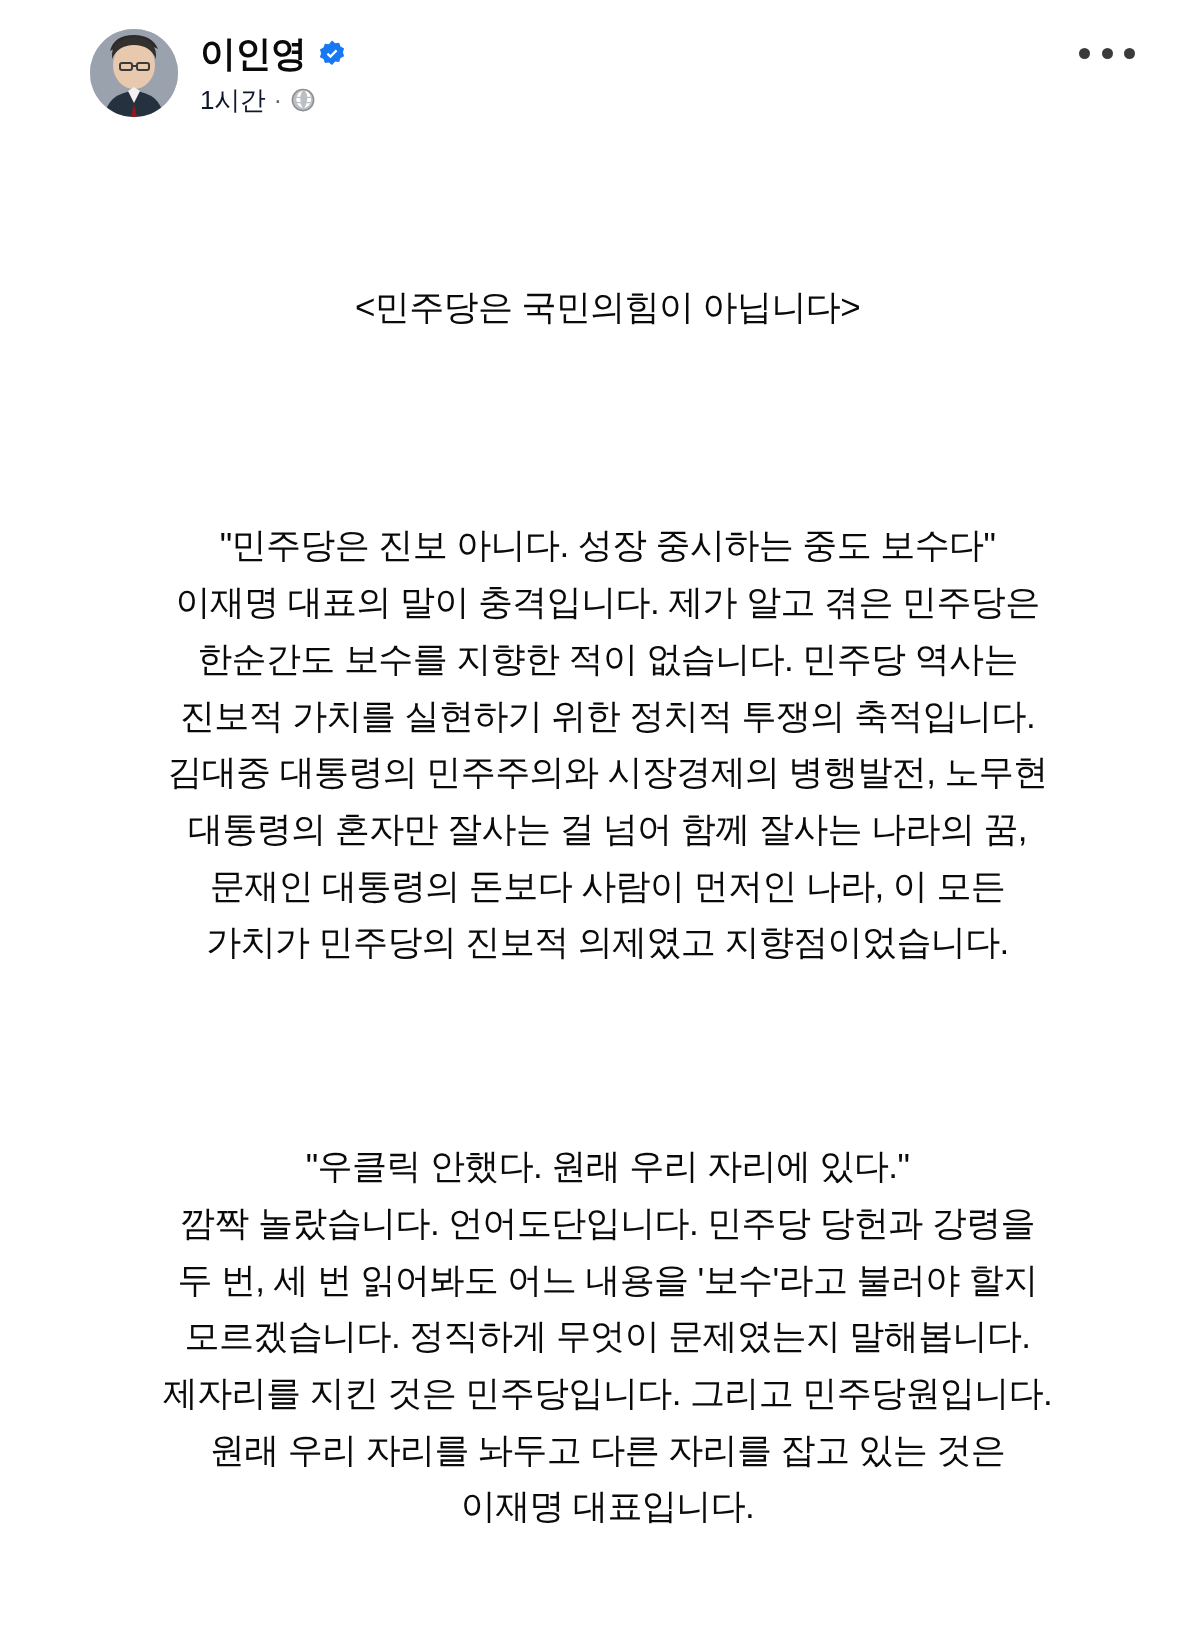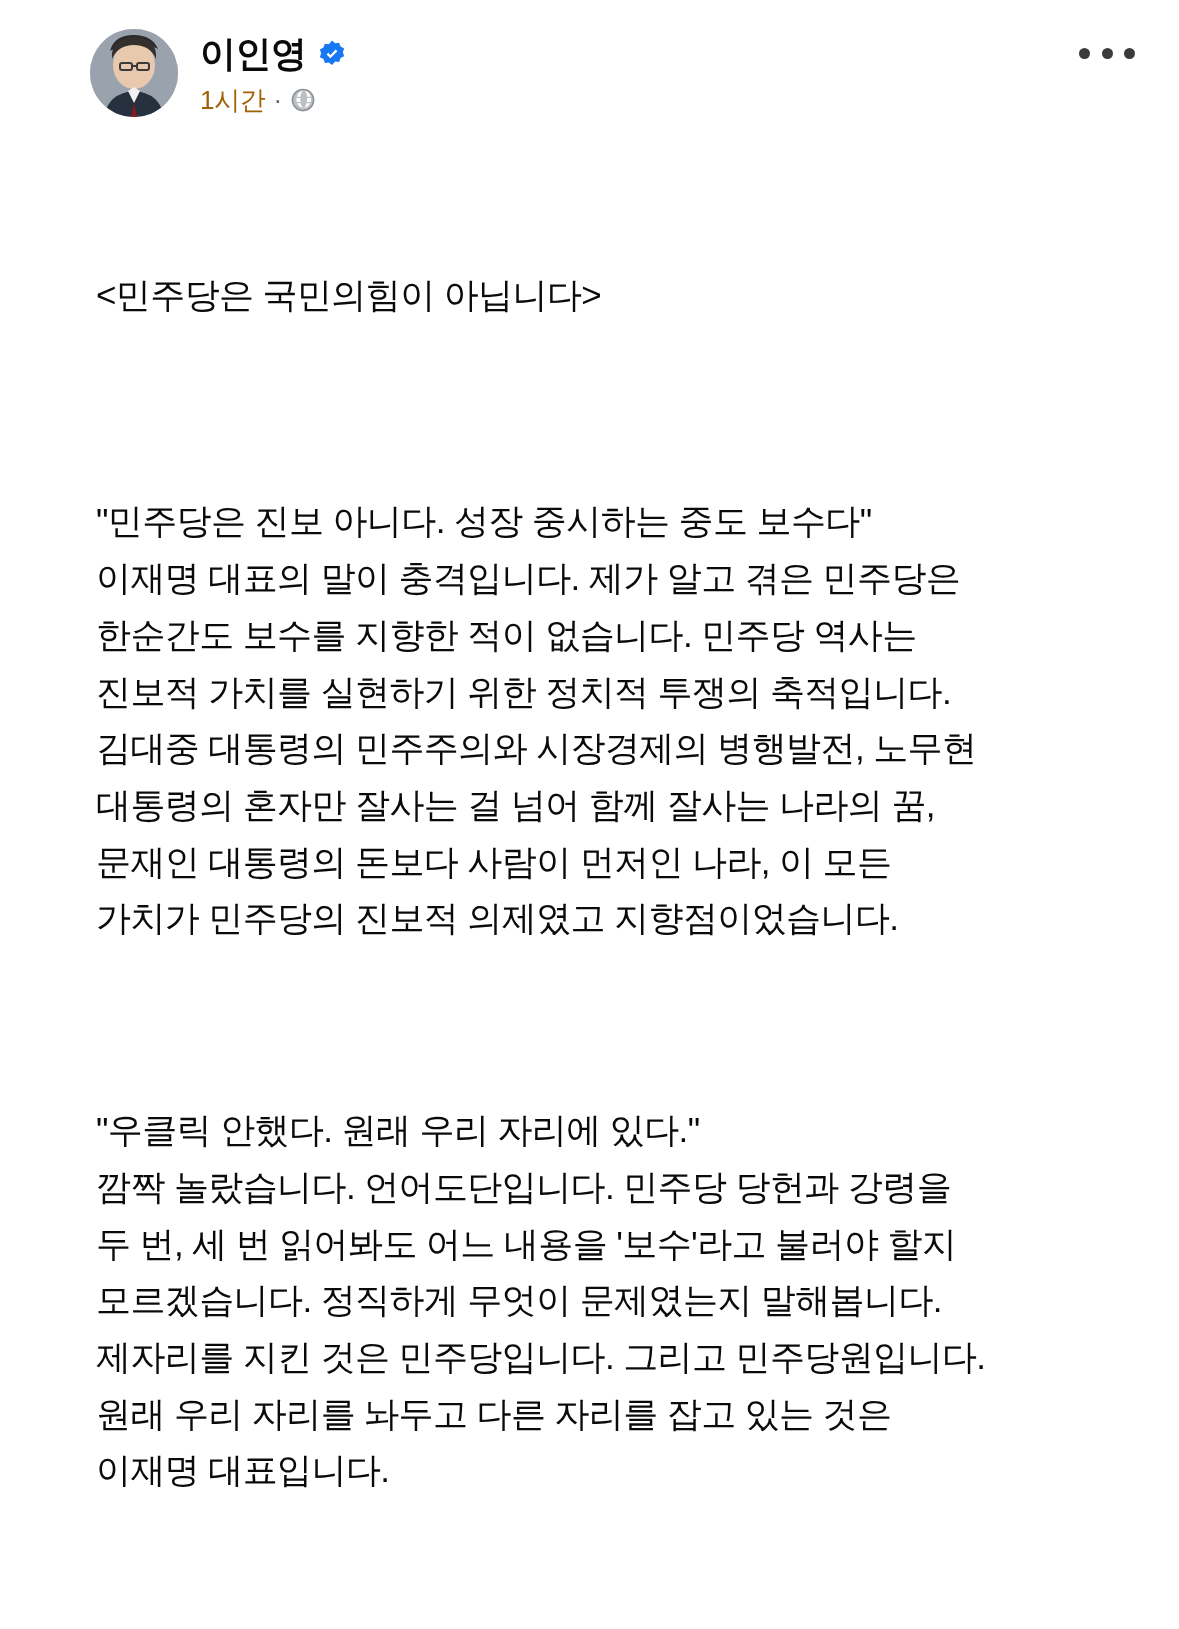--- a/index.html
+++ b/index.html
@@ -76,21 +76,21 @@
   }
 
   .meta-row {
     display: flex;
     align-items: center;
     gap: 8px;
     margin-top: 7px;
   }
   .meta-text {
     font-size: 26px;
-    color: #a16207;
+    color: #0f172a;
     letter-spacing: -0.3px;
   }
   .dot-sep {
     font-size: 26px;
     color: #65676b;
     line-height: 1;
   }
   .globe-icon {
     width: 26px;
     height: 26px;
@@ -121,22 +121,23 @@
     padding: 30px 60px 0 96px;
     font-size: 35px;
     line-height: 1.62;
     color: #0a0a0a;
     letter-spacing: -0.6px;
     white-space: pre-wrap;
     word-break: keep-all;
   }
 
   .para {
-    margin: 4px 0 38px 0;
+    margin: 16px 0 38px 0;
     white-space: pre-wrap;
+    text-align: center;
   }
   .para.title {
     margin-bottom: 52px;
   }
   .para:last-child { margin-bottom: 0; }
 </style>
 </head>
 <body>
 
 <div class="post">

